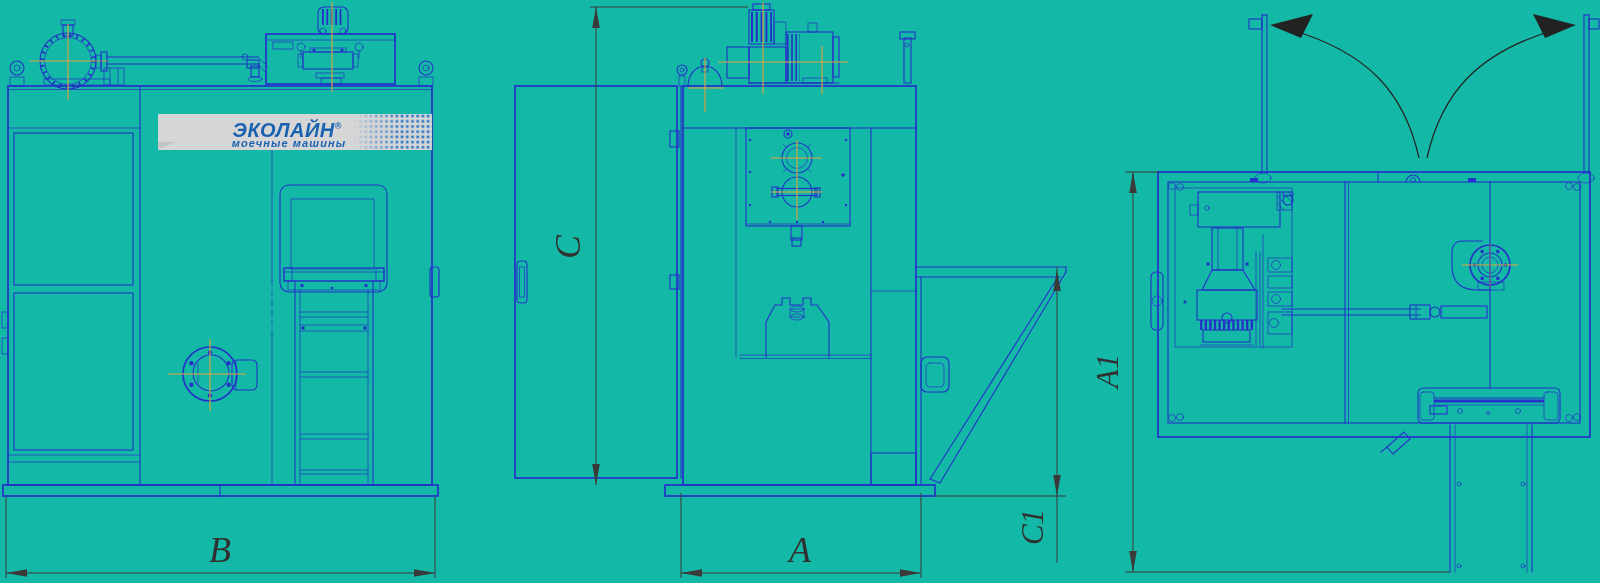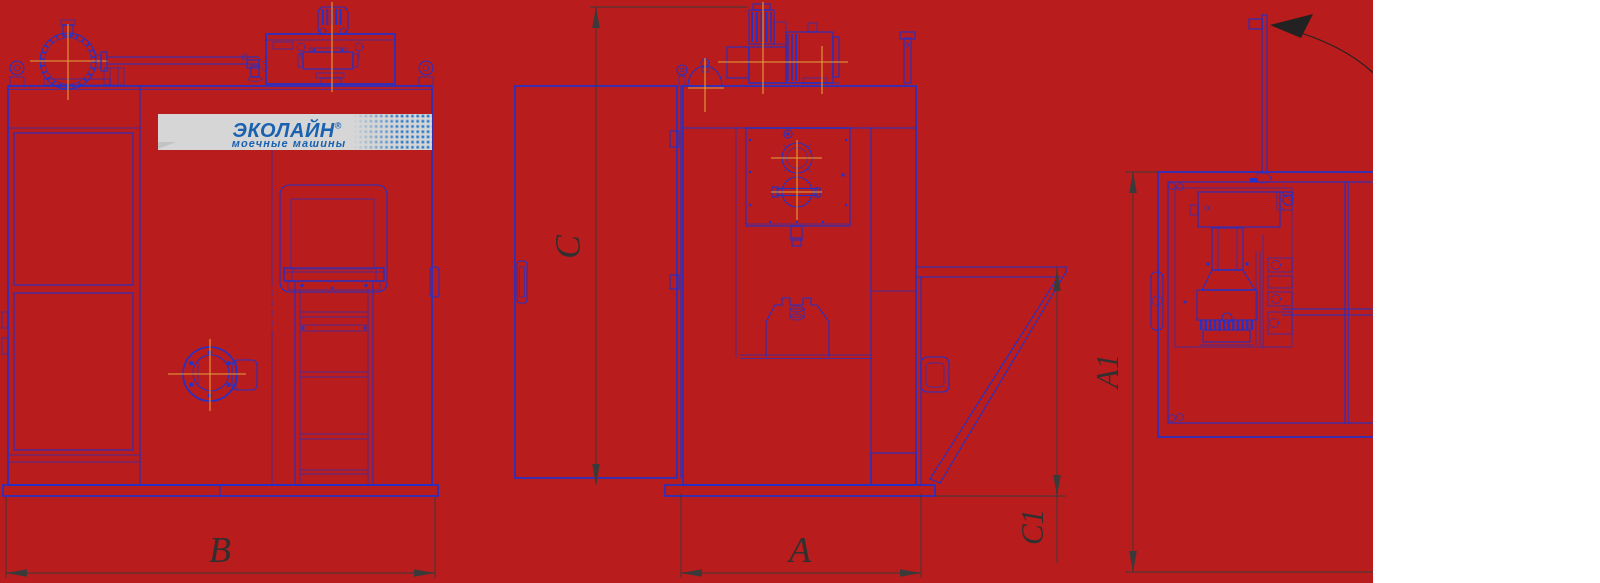--- a/index.html
+++ b/index.html
@@ -1,20 +1,20 @@
 <!DOCTYPE html>
 <html style="--blue: #2432c8; --cl: #e2a33c; --dim: #3a3a3a; --logoblue: #1a62b0; --band: #d6d6d6; --dot: #2878c8; --arrow: #222222;"><head>
 <meta charset="utf-8">
 <style>
   :root{
     --blue:#2432c8; --cl:#e2a33c; --dim:#3a3a3a;
     --logoblue:#1a62b0; --band:#d6d6d6; --arrow:#222222; --dot:#2878c8;
   }
   html,body{margin:0;padding:0;background:#ffffff;}
-  .stage{position:relative;width:1373px;height:583px;background:#b91c1c;overflow:hidden;
+  .stage{position:relative;width:1600px;height:583px;background:#14b8a6;overflow:hidden;
          font-family:"Liberation Sans",sans-serif;}
   svg{position:absolute;left:0;top:0;}
   
   .ln{stroke:var(--blue);stroke-width:1.7;fill:none;stroke-linecap:square;}
   .lt{stroke:var(--blue);stroke-width:1.1;fill:none;stroke-linecap:square;}
   .lf{stroke:var(--blue);stroke-width:.7;fill:none;stroke-linecap:square;}
   .blf{fill:var(--blue);stroke:none;}
   .cl{stroke:var(--cl);stroke-width:1.1;fill:none;}
   .dm{stroke:var(--dim);stroke-width:1;fill:none;}
   .dmf{fill:var(--dim);stroke:none;}

